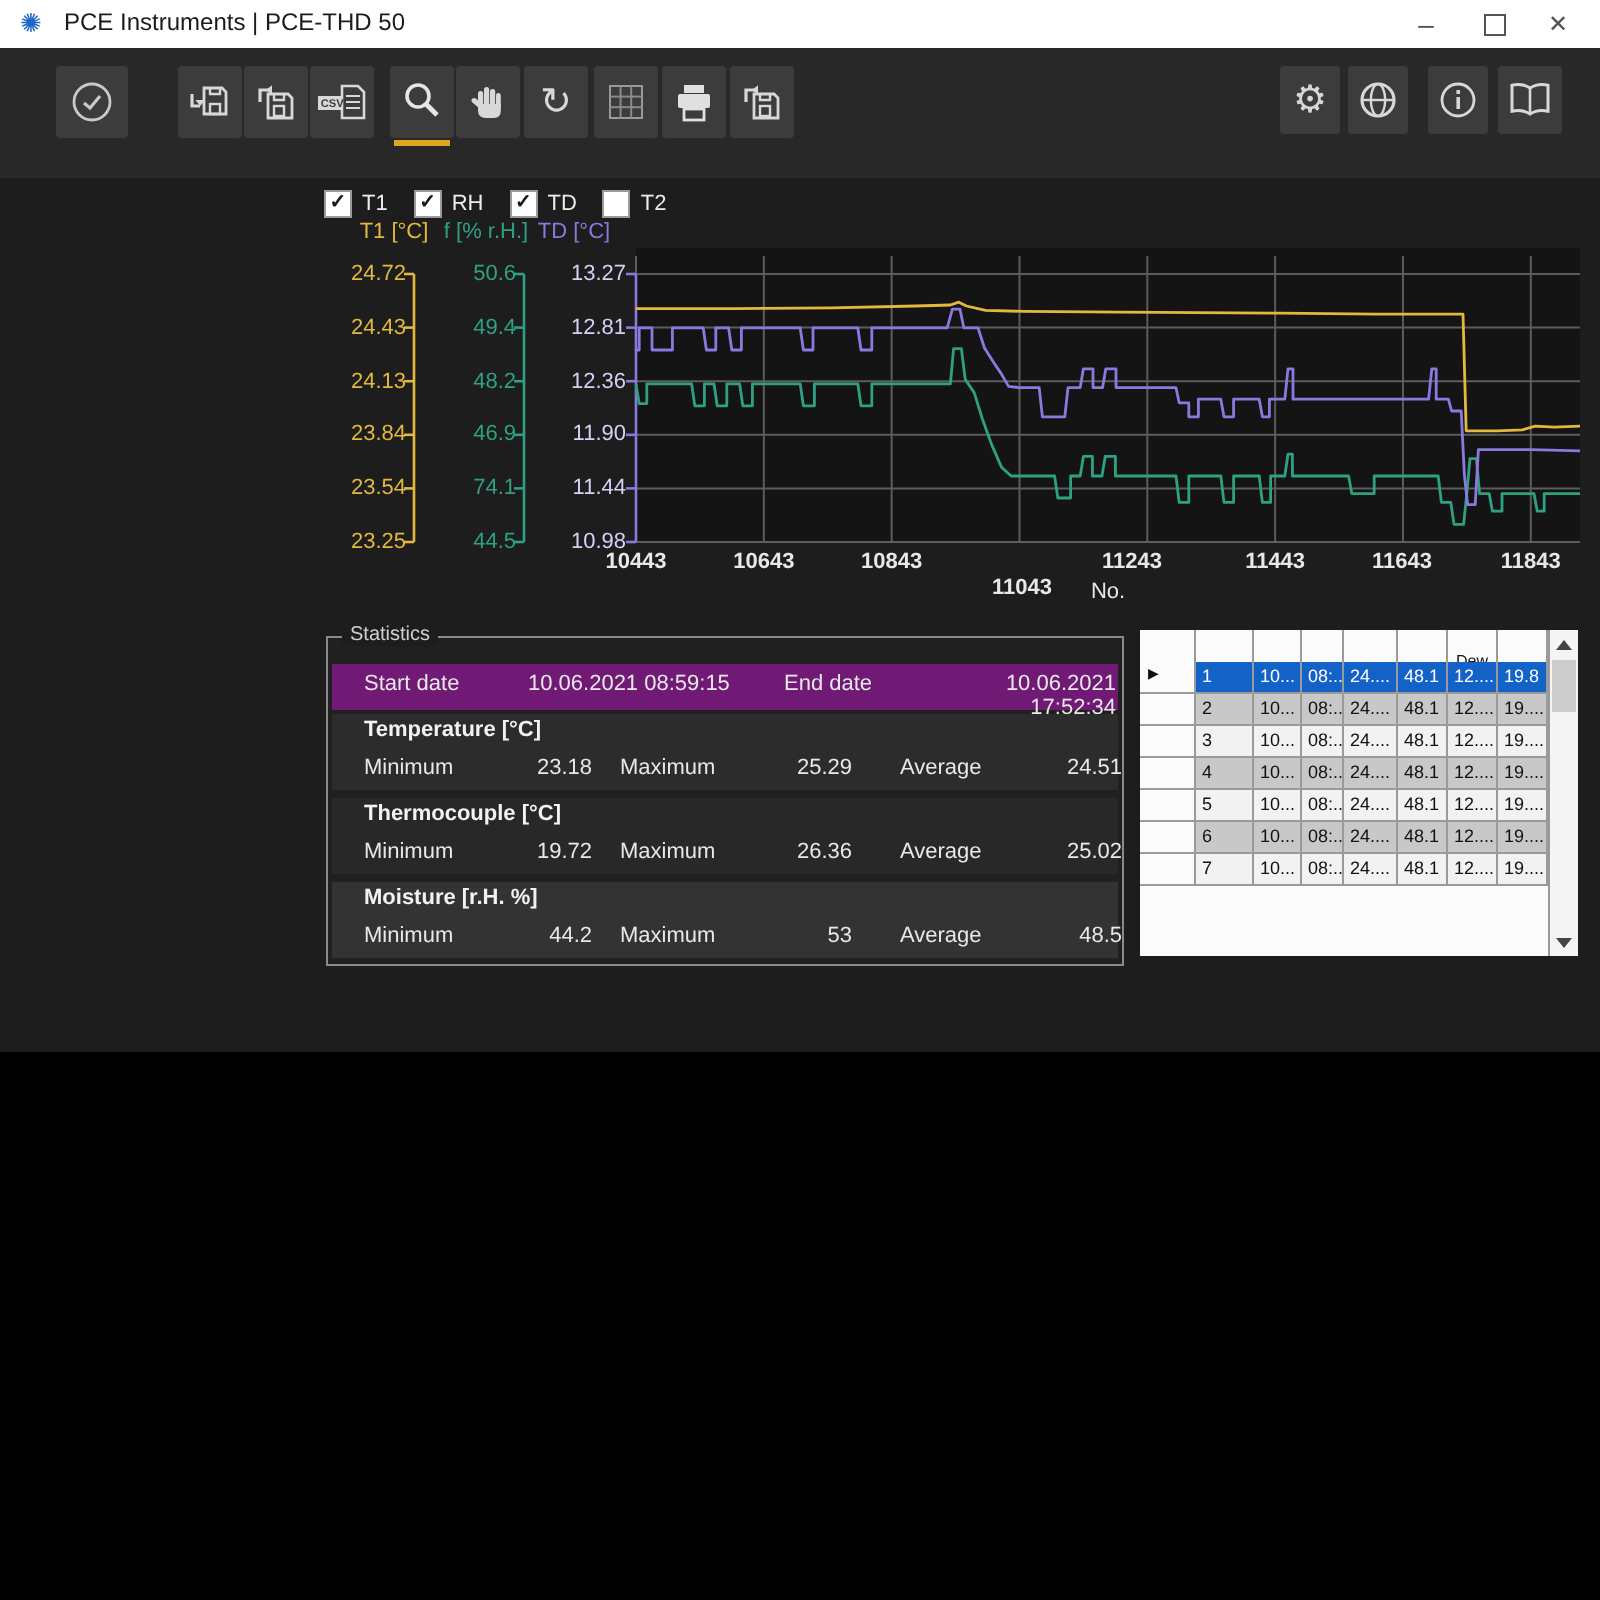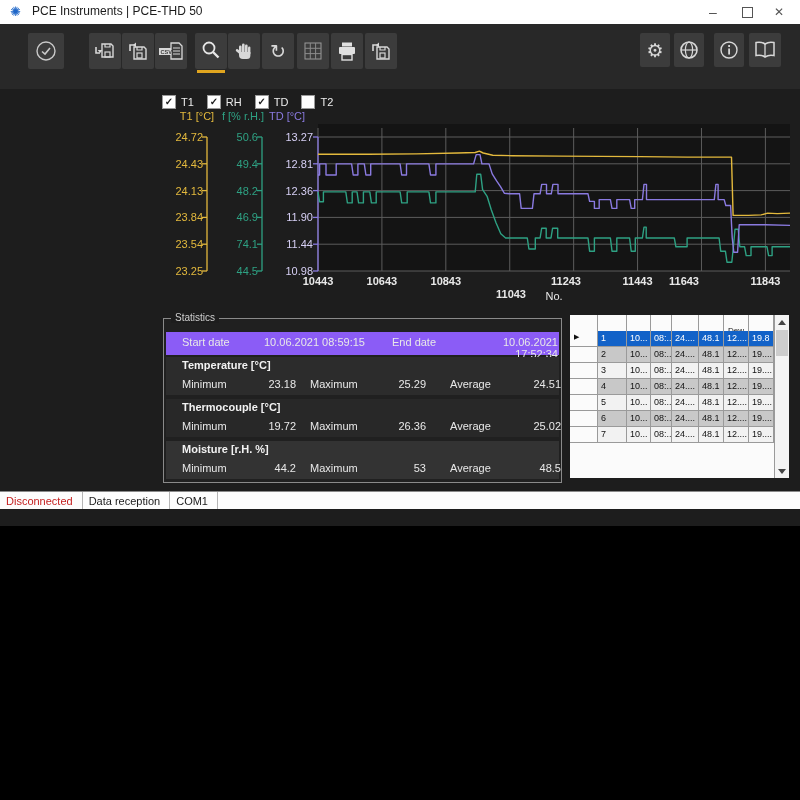--- a/index.html
+++ b/index.html
@@ -49,21 +49,21 @@
   .toggle .tlabel{margin-left:5px;font-size:11px;color:#ececec;}
   .axis-title{position:absolute;top:16px;width:70px;text-align:center;font-size:11px;}
   .ytick{position:absolute;font-size:11px;text-align:right;height:12px;line-height:12px;}
   .xtick{position:absolute;width:46px;text-align:center;font-size:11px;color:#e8e8e8;top:181px;font-weight:bold;}
   #xaxis-name{position:absolute;top:196px;width:60px;text-align:center;font-size:11px;color:#e8e8e8;}
 
   
   #stats{position:absolute;left:163px;top:229px;width:399px;height:165px;background:#202020;
          border:1px solid #8a8a8a;box-sizing:border-box;}
   #stats-title{position:absolute;top:-7px;left:7px;background:#1d1d1d;padding:0 4px;color:#d0d0d0;font-size:10px;}
-  .stat-startrow{position:absolute;left:2px;top:13px;width:393px;height:23px;background:#8b5cf6;text-decoration:underline;}
+  .stat-startrow{position:absolute;left:2px;top:13px;width:393px;height:23px;background:#701a75;text-decoration:underline;}
   .stat-block{position:absolute;left:2px;width:393px;height:38px;}
   .stat-head{position:absolute;left:16px;top:2px;font-size:11px;font-weight:bold;color:#f2f2f2;}
   .stat-vals{position:absolute;left:0;top:19px;width:100%;height:19px;font-size:11px;color:#e8e8e8;}
   .sv{position:absolute;top:2px;}
   .num{text-align:right;}
 
   
   #dtable{position:absolute;left:570px;top:226px;width:219px;height:163px;display:flex;background:#fbfbfb;}
   #tgrid{width:204px;display:grid;grid-template-columns:28px 29px 24px 21px 27px 25px 25px 25px;
          grid-auto-rows:16px;}
@@ -313,21 +313,21 @@
           <div class="ytick" style="left: 103px; width: 48px; top: 90.6px; color: rgb(215, 208, 245);">12.36</div>
           <div class="ytick" style="left: 103px; width: 48px; top: 117.4px; color: rgb(215, 208, 245);">11.90</div>
           <div class="ytick" style="left: 103px; width: 48px; top: 144.2px; color: rgb(215, 208, 245);">11.44</div>
           <div class="ytick" style="left: 103px; width: 48px; top: 171px; color: rgb(215, 208, 245);">10.98</div>
           <div class="xtick" style="left: 133px;">10443</div>
           <div class="xtick" style="left: 196.913px;">10643</div>
           <div class="xtick" style="left: 260.827px;">10843</div>
           <div class="xtick" style="left: 326px; margin-top: 13px;">11043</div>
           <div class="xtick" style="left: 381px;">11243</div>
           <div class="xtick" style="left: 452.567px;">11443</div>
-          <div class="xtick" style="left: 499px;">11643</div>
+          <div class="xtick" style="left: 516px;">11643</div>
           <div class="xtick" style="left: 580.393px;">11843</div>
         </div>
       <div id="xaxis-name" style="left:362px;">No.</div>
     </div>
 
     <div id="stats">
       <span id="stats-title">Statistics</span>
       <div class="stat-startrow" style="font-size:11px;color:#e8e8e8;">
         <span class="sv" style="left:16px;top:4px;">Start date</span>
         <span class="sv" style="left:98px;top:4px;">10.06.2021 08:59:15</span>
@@ -453,18 +453,13 @@
             <span class="tri-up"></span>
           </div>
         <div id="sthumb"></div>
         <div class="sarrow" style="bottom:0;">
             <span class="tri-dn"></span>
           </div>
       </div>
     </div>
   </div>
 
-  <div id="status1">
-    <span class="sitem alert">Disconnected</span>
-    <span class="sitem">Data reception</span>
-    <span class="sitem">COM1</span>
-  </div>
 </div>
 
 </body></html>

